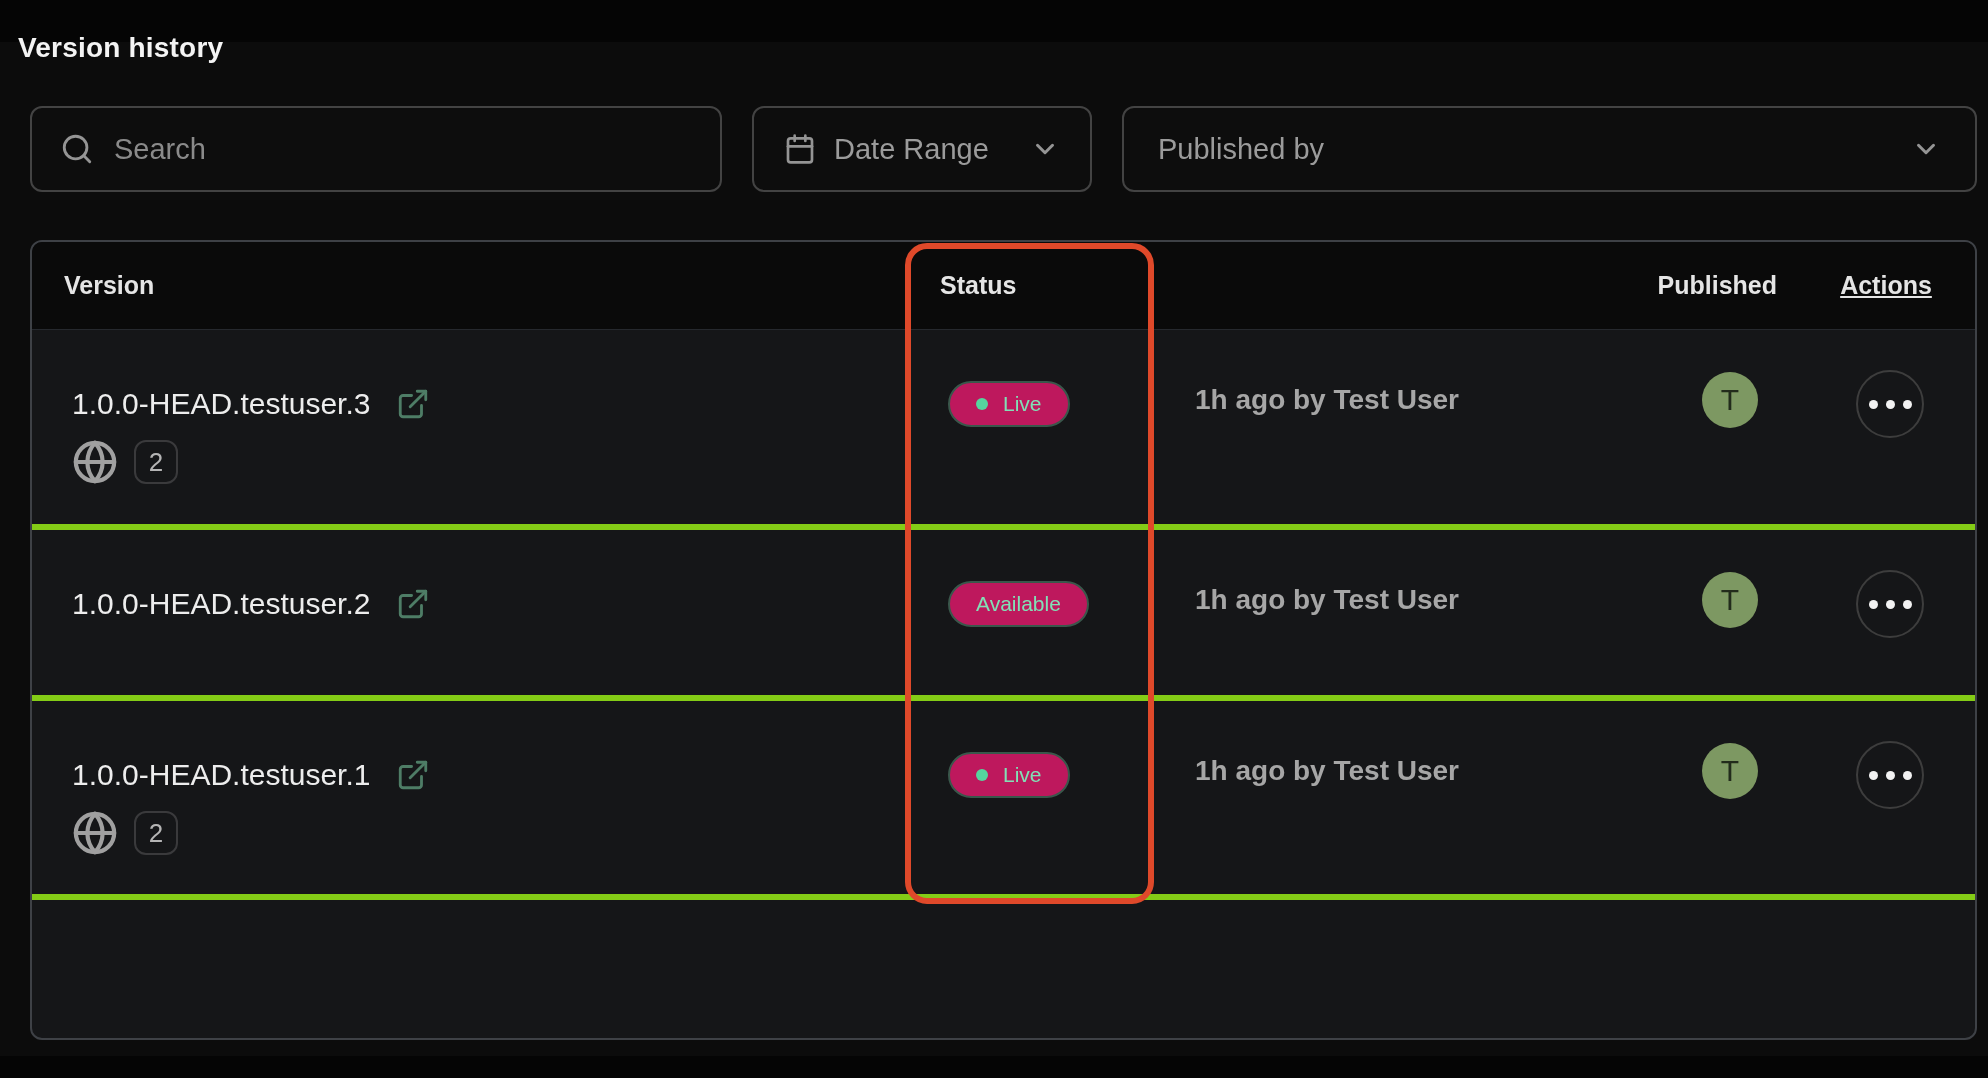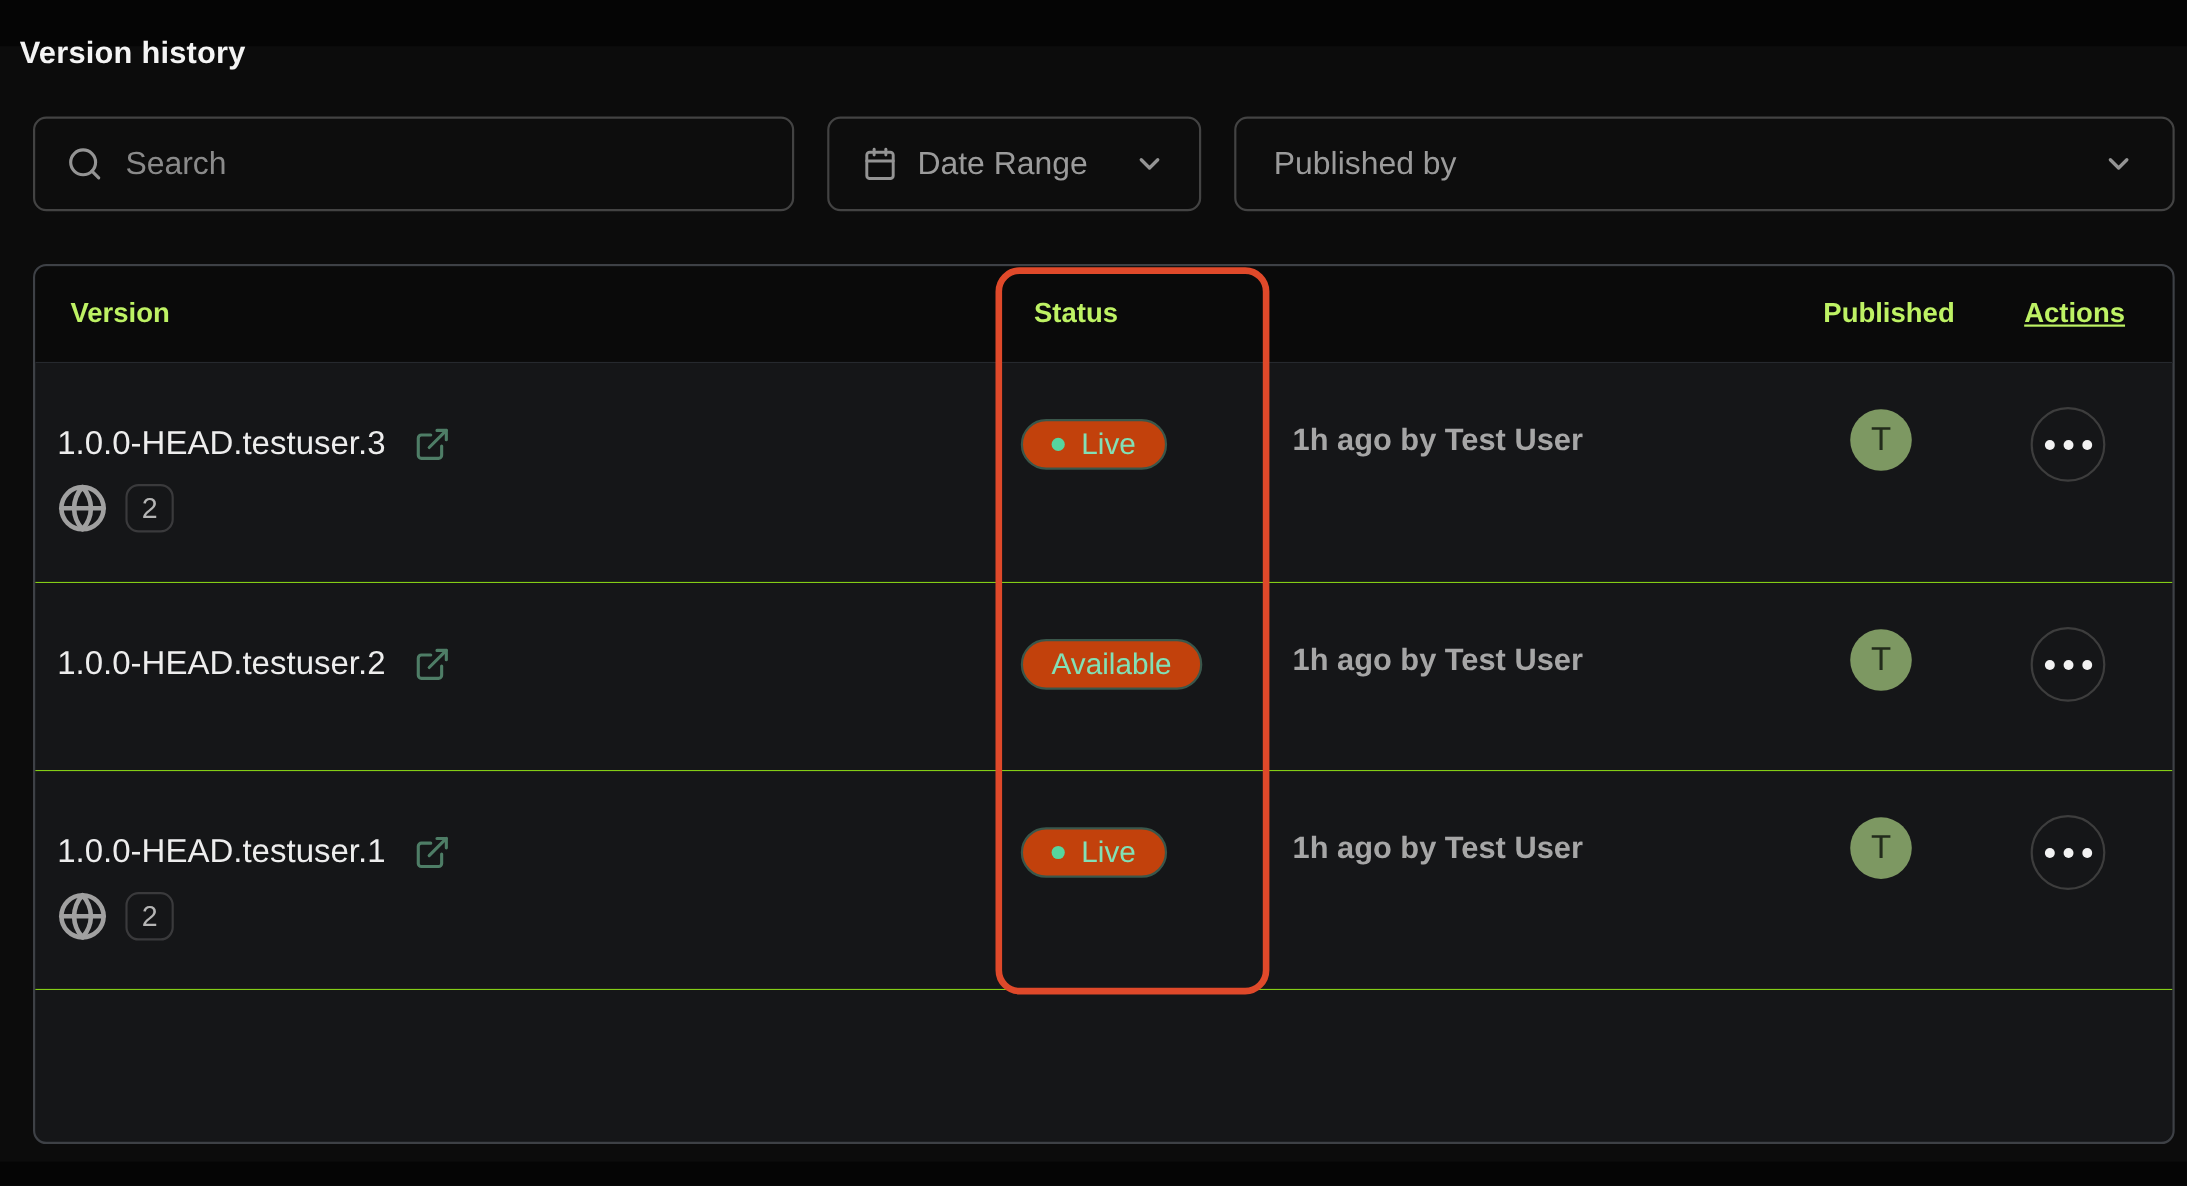--- a/index.html
+++ b/index.html
@@ -38,44 +38,44 @@
   
   .table{
     position:absolute; left:30px; top:240px; width:1947px; height:800px;
     background:#151618; border:2px solid #3e4146; border-radius:12px; overflow:hidden;
   }
   .thead{
     height:88px; background:#0a0a0a; border-bottom:1px solid #26292e;
     display:grid; grid-template-columns:876px 247px 610px 1fr;
     padding-left:32px; align-items:center;
   }
-  .th{font-size:25px; font-weight:bold; color:#bef264;}
+  .th{font-size:25px; font-weight:bold; color:#e5e5e5;}
   .th-published{text-align:right; padding-right:20px;}
   .th-actions{text-align:center;text-decoration:underline;}
   .row{
     display:grid; grid-template-columns:876px 247px 610px 1fr;
-    padding-left:20px; border-bottom:1px solid #84cc16; align-items:start;
+    padding-left:40px; border-bottom:6px solid #84cc16; align-items:start;
   }
   .row-h1{height:200px;} .row-h2{height:171px;} .row-h3{height:199px;}
   .version-cell{padding-top:46px;}
   .version-line{display:flex; align-items:center; gap:26px; height:56px;}
   .version-text{font-size:30px; color:#ededed;}
   .link-icon{color:var(--link-icon); cursor:pointer;}
   .meta-line{margin-top:6px; display:flex; align-items:center; gap:16px; height:48px;}
   .globe{color:#a0a0a0;}
   .badge-count{
     min-width:44px; height:44px; border:2px solid #3a3a3c; border-radius:12px;
     display:flex; align-items:center; justify-content:center;
     color:#b5b5b5; font-size:26px; padding:0 8px;
   }
   .status-cell{padding-top:51px;}
   .status-pill{
     display:inline-flex; align-items:center; gap:15px; height:46px; padding:0 26px;
     border:2px solid var(--status-border); border-radius:24px;
-    background:#c2410c; color:var(--status-text); font-size:27px;
+    background:#be185d; color:var(--status-text); font-size:21px;
   }
   .dot{width:12px; height:12px; border-radius:50%; background:var(--status-dot);}
   .published-cell{
     padding-top:42px; padding-right:47px;
     display:flex; justify-content:space-between; align-items:center; gap:24px;
   }
   .published-text{font-size:28px; font-weight:bold; color:#a6a6a6;}
   .avatar{
     width:56px; height:56px; border-radius:50%; background:var(--avatar-bg);
     color:#222b1b; font-size:30px; display:flex; align-items:center; justify-content:center;

